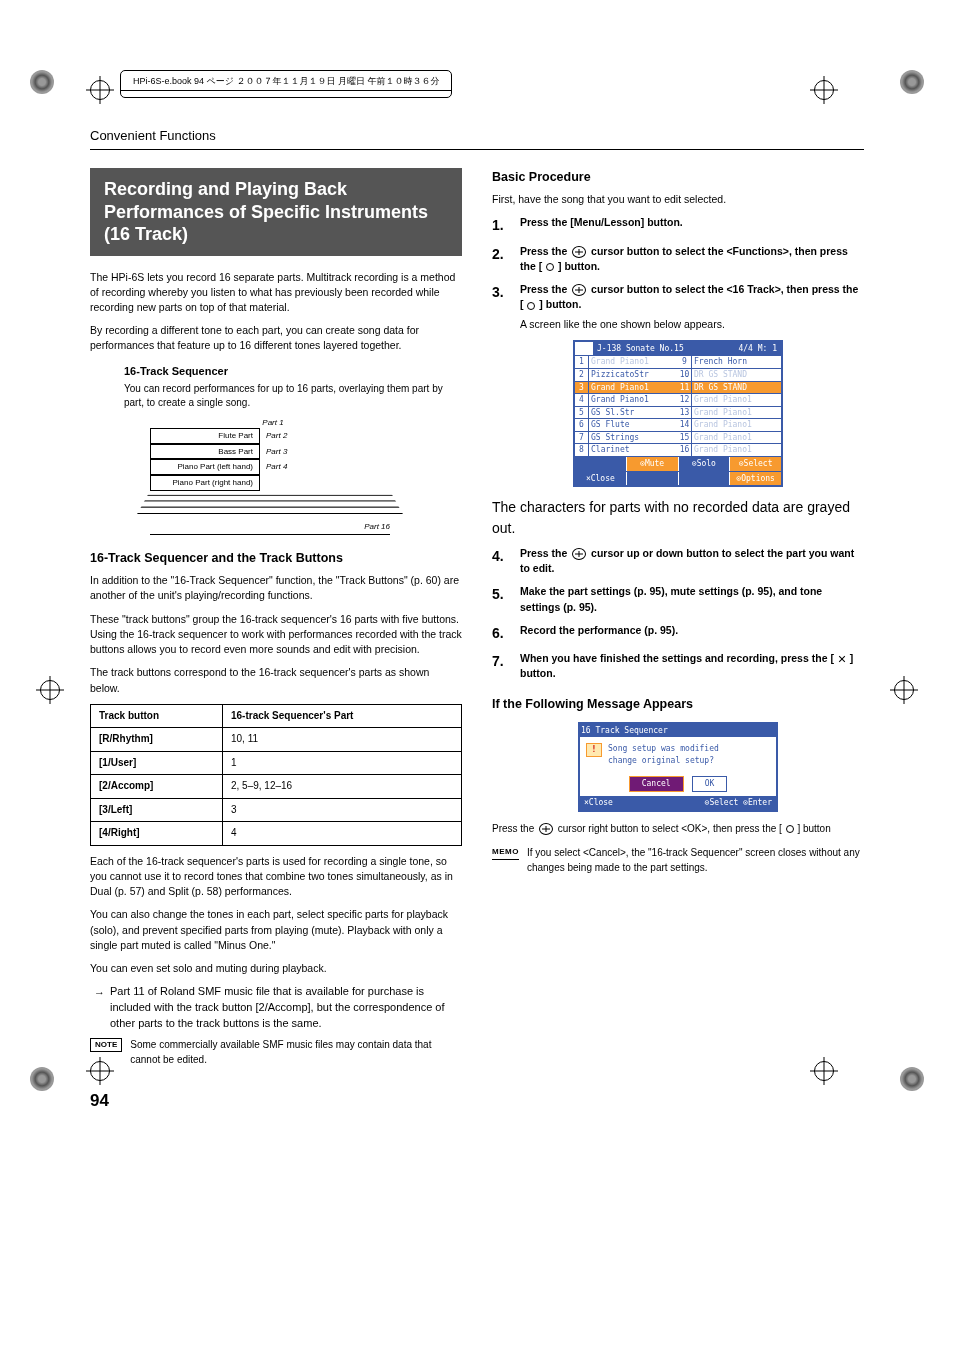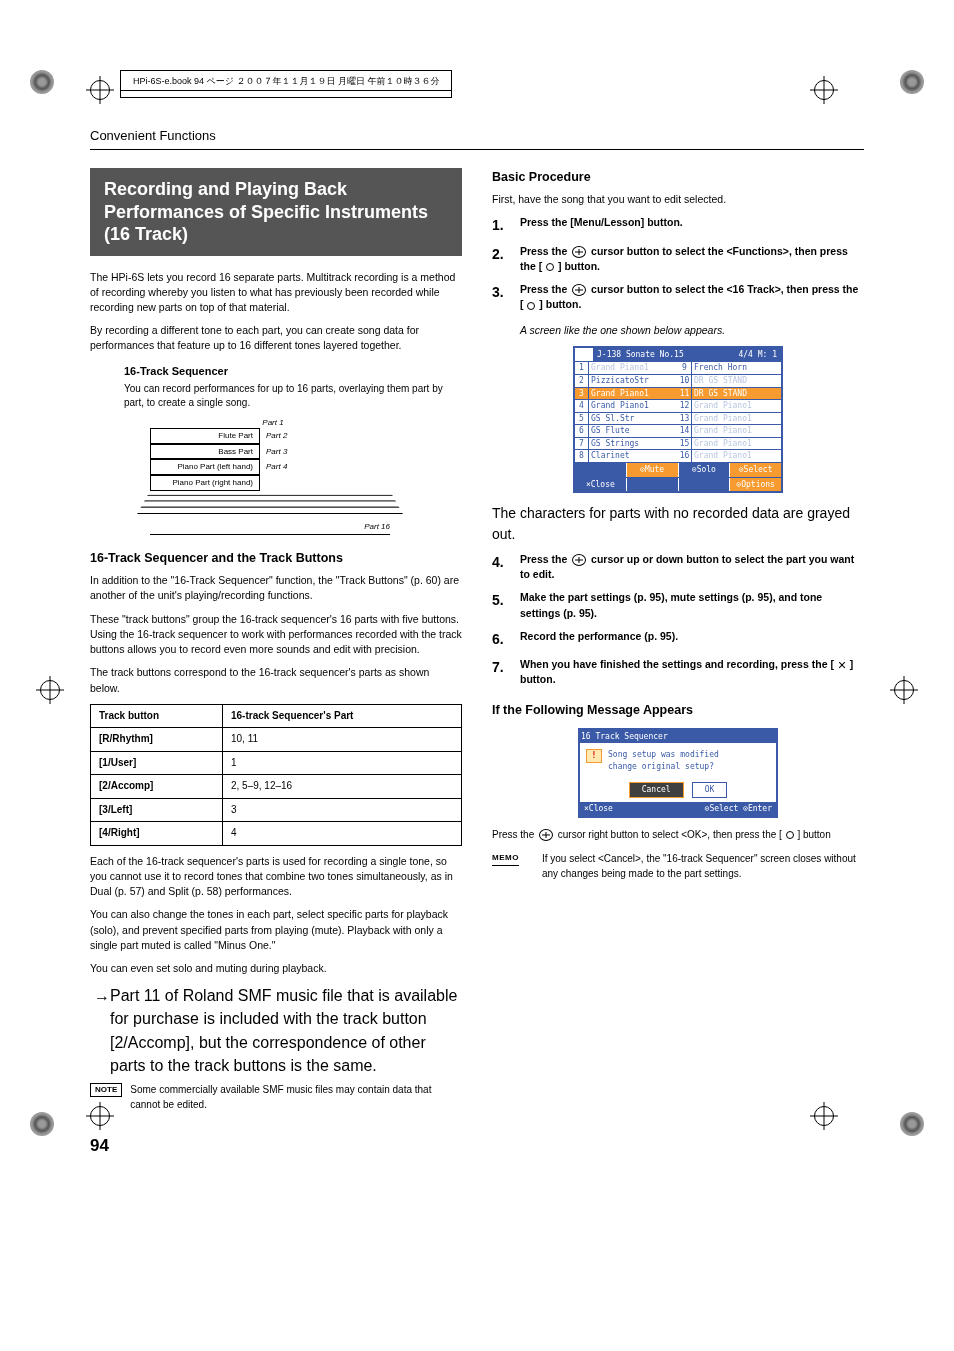--- a/index.html
+++ b/index.html
@@ -13,21 +13,21 @@
   .crop-br { bottom: 70px; right: 30px; }
   .reg-mark { position: absolute; width: 20px; height: 20px; border: 1px solid #000; border-radius: 50%; }
   .reg-mark::before { content:""; position:absolute; left:50%; top:-5px; bottom:-5px; width:1px; background:#000; transform:translateX(-50%);}
   .reg-mark::after { content:""; position:absolute; top:50%; left:-5px; right:-5px; height:1px; background:#000; transform:translateY(-50%);}
   .reg-left { top: 680px; left: 40px; }
   .reg-right { top: 680px; right: 40px; }
   .reg-top-a { top: 80px; left: 90px; }
   .reg-top-b { top: 80px; right: 120px; }
   .reg-bot-a { bottom: 80px; left: 90px; }
   .reg-bot-b { bottom: 80px; right: 120px; }
-  .header-box { border: 1px solid #000; border-radius: 0; padding: 4px 12px; font-size: 9px; display: inline-block; margin-left: 30px; margin-bottom: 20px; }
+  .header-box { border: 1px solid #000; border-radius: 5px; padding: 4px 12px; font-size: 9px; display: inline-block; margin-left: 30px; margin-bottom: 20px; }
   .header-box .sep { border-top: 1px solid #000; margin: 2px -12px; }
   .section-header { font-size: 13px; margin: 10px 0 6px 0; font-weight: 300; }
   .rule { border-top: 1.5px solid #000; margin-bottom: 18px; }
   .cols { display: flex; gap: 30px; }
   .col { flex: 1; min-width: 0; font-size: 10.5px; line-height: 1.45; }
   .main-title-box { background: #555; color: #fff; padding: 10px 14px; font-size: 18px; font-weight: 600; line-height: 1.25; margin-bottom: 14px; }
   .col p { margin-bottom: 8px; }
   .sub-head { font-size: 12.5px; font-weight: 700; margin: 14px 0 6px 0; }
   .seq-head { font-size: 11px; font-weight: 700; margin: 10px 0 2px 34px; }
   .seq-desc { font-size: 10px; margin-left: 34px; margin-bottom: 6px; }
@@ -71,28 +71,28 @@
   .screen1 .btnrow { display:flex; border-top:1px solid #3a5aa8; }
   .screen1 .btn { flex:1; text-align:center; background:#3a5aa8; color:#fff; border-right:1px solid #fff; padding:1px 0;}
   .screen1 .btn:last-child{border-right:none;}
   .screen1 .btn.hl { background:#f79a2f; }
   .screen2 { width:200px; margin:8px auto 10px auto; border:2px solid #3a5aa8; font-family:monospace; font-size:8px;}
   .screen2 .tb2 { background:#3a5aa8; color:#fff; padding:1px;}
   .screen2 .body2 { background:#fff; color:#3a5aa8; padding:6px; display:flex; gap:6px; align-items:flex-start;}
   .screen2 .warn { width:16px;height:14px;border:1px solid #f79a2f; background:#ffe9b0; display:flex;align-items:center;justify-content:center;color:#c00;font-weight:bold;}
   .screen2 .btns2 { display:flex; gap:8px; justify-content:center; padding:4px; background:#fff;}
   .screen2 .b2 { border:1px solid #3a5aa8; padding:1px 12px; color:#3a5aa8;}
-  .screen2 .b2.hl { background:#404040; color:#fff; border-color:#f79a2f;}
+  .screen2 .b2.hl { background:#701a75; color:#fff; border-color:#f79a2f;}
   .screen2 .foot2 { background:#3a5aa8; color:#fff; display:flex; justify-content:space-between; padding:1px 4px;}
   .note-row { display:flex; gap:8px; align-items:flex-start; margin-top:6px; font-size:10px;}
   .note-box { border:1.5px solid #000; border-radius:0; padding:0 4px; font-size:8px; font-weight:700;}
-  .memo-row { display:flex; gap:23px; align-items:flex-start; margin-top:10px; font-size:10px;}
+  .memo-row { display:flex; gap:8px; align-items:flex-start; margin-top:10px; font-size:10px;}
   .memo-ic { font-size:8px; font-weight:700; border-bottom:1.5px solid #000; padding-bottom:1px; letter-spacing:0.5px;}
   .page-num { font-size:17px; font-weight:700; margin-top:24px;}
-  .arrow-item { padding-left:20px; position:relative; font-size:16px; margin-bottom:4px;}
+  .arrow-item { padding-left:20px; position:relative; font-size:11px; margin-bottom:4px;}
   .arrow-item::before{content:"→"; position:absolute; left:4px;}
 </style>
 </head>
 <body>
 
 <div class="page">
   <div class="corner-circle crop-tl"></div>
   <div class="corner-circle crop-tr"></div>
   <div class="corner-circle crop-bl"></div>
   <div class="corner-circle crop-br"></div>
@@ -197,21 +197,21 @@
         <div class="step-num">1.</div>
         <div class="step-body"><b>Press the [Menu/Lesson] button.</b></div>
       </div>
       <div class="step">
         <div class="step-num">2.</div>
         <div class="step-body"><b><span>Press the </span><span class="cursor-icon"></span><span> cursor button to select the &lt;Functions&gt;, then press the [ </span><span class="o-icon"></span><span> ] button.</span></b></div>
       </div>
       <div class="step">
         <div class="step-num">3.</div>
         <div class="step-body"><b><span>Press the </span><span class="cursor-icon"></span><span> cursor button to select the &lt;16 Track&gt;, then press the [ </span><span class="o-icon"></span><span> ] button.</span></b>
-        <div style="font-weight:400;margin-top:10px;font-style:italic;">A screen like the one shown below appears.</div></div>
+        <div style="font-weight:400;margin-top:4px;">A screen like the one shown below appears.</div></div>
       </div>
 
       <div class="screen1">
         <div class="titlebar">
             <span>J-138 Sonate No.15</span>
             <span>4/4 M: 1</span>
           </div>
         <div class="grid">
           <div class="gcol" id="gcol-l">
               <div class="gcell">

